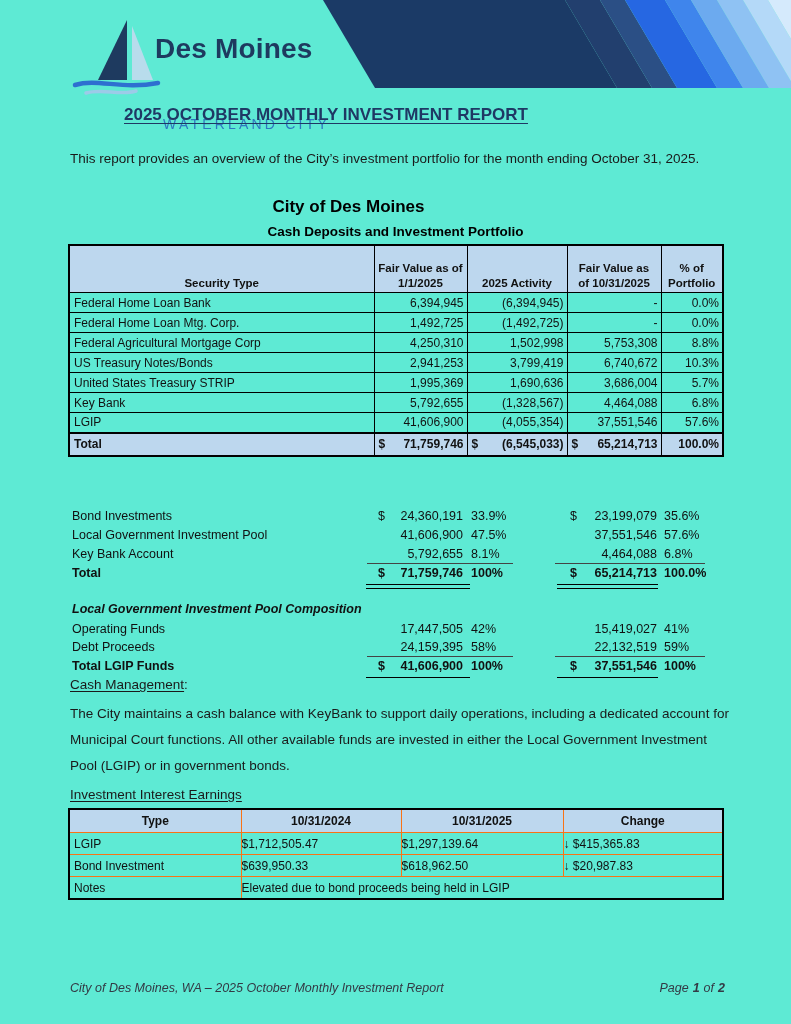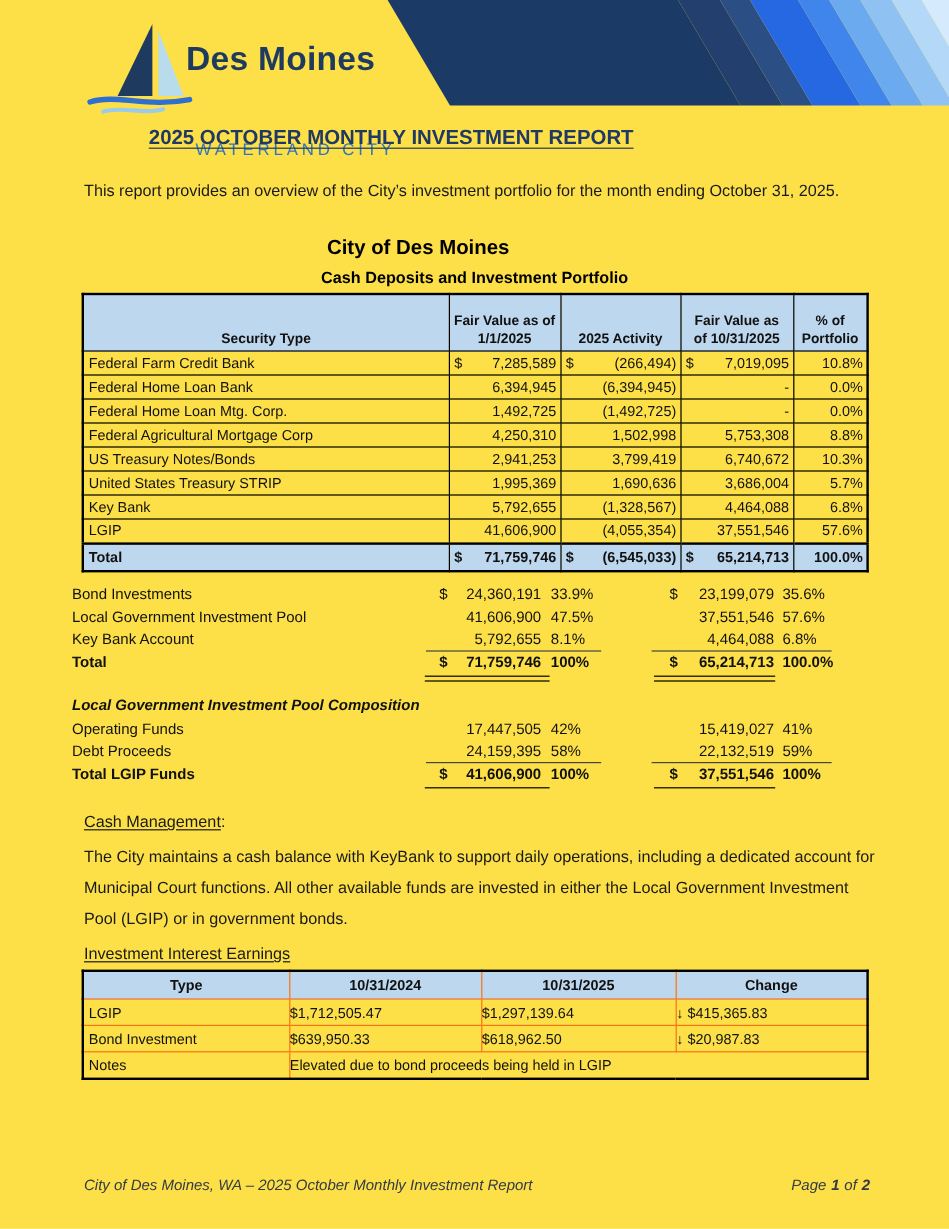--- a/index.html
+++ b/index.html
@@ -1,17 +1,17 @@
 <!DOCTYPE html>
 <html><head>
 <meta charset="utf-8">
 <style>
   html,body{margin:0;padding:0;background:#ffffff;}
   body{width:791px;height:1024px;overflow:hidden;font-family:"Liberation Sans",sans-serif;color:#111;}
-  .page{position:relative;width:791px;height:1024px;background:#fde047;}
+  .page{position:relative;width:791px;height:1024px;background:#5eead4;}
 
   
   .banner{position:absolute;left:0;top:0;width:791px;height:90px;display:block;}
   .boat{position:absolute;left:72px;top:10px;width:110px;height:88px;overflow:visible;}
   .logo-name{position:absolute;left:155px;top:33px;font-size:28px;font-weight:800;color:#1e3a5f;letter-spacing:.2px;}
   .logo-tag{position:absolute;left:163px;top:68px;font-size:14px;font-weight:normal;letter-spacing:3.2px;color:#2e78c0;margin-top:48px;}
 
   
   .title{position:absolute;left:0;top:105px;width:652px;text-align:center;font-size:17px;font-weight:bold;color:#1f3864;text-decoration:underline;text-underline-offset:3px;}
   .intro{position:absolute;left:70px;top:146px;width:640px;font-size:13.5px;line-height:26px;color:#1a1a1a;}
@@ -24,21 +24,21 @@
   .t1 th,.t1 td{border:1px solid #000;padding:0;}
   .t1{border:2px solid #000;}
   .t1 thead th{background:#BDD7EE;font-size:11.5px;font-weight:bold;vertical-align:bottom;text-align:center;white-space:pre-line;height:44px;padding-bottom:2px;line-height:1.25;}
   .t1 tbody tr{height:20px;}
   .t1 td.lab{text-align:left;padding-left:4px;}
   .t1 td .money{display:flex;justify-content:space-between;padding:0 3px 0 4px;}
   .t1 td.pct{text-align:right;padding-right:3px;}
   .t1 tr.total td{background:#BDD7EE;font-weight:bold;border-top:2px solid #000;height:21px;}
 
   
-  .alloc,.lgipblk{position:absolute;left:56px;width:654px;font-size:12.5px;color:#111;}
+  .alloc,.lgipblk{position:absolute;left:68px;width:654px;font-size:12.5px;color:#111;margin-top:21px;}
   .alloc{top:484px;height:100px;}
   .lgipblk{top:578px;height:90px;}
   .srow{position:absolute;left:0;width:654px;height:19px;}
   .srow span{position:absolute;white-space:nowrap;}
   .s-lab{left:4px;}
   .s-cur1{left:310px;}
   .s-val1{left:316px;width:79px;text-align:right;}
   .s-pct1{left:403px;}
   .s-cur2{left:502px;}
   .s-val2{left:508px;width:81px;text-align:right;}
@@ -124,42 +124,20 @@
 1/1/2025</th>
         <th>2025 Activity</th>
         <th>Fair Value as
 of 10/31/2025</th>
         <th>% of
 Portfolio</th>
       </tr>
     </thead>
     <tbody>
       <tr>
-        <td class="lab">Federal Farm Credit Bank</td>
-        <td>
-            <div class="money">
-              <span>$</span>
-              <span>7,285,589</span>
-            </div>
-          </td>
-        <td>
-            <div class="money">
-              <span>$</span>
-              <span>(266,494)</span>
-            </div>
-          </td>
-        <td>
-            <div class="money">
-              <span>$</span>
-              <span>7,019,095</span>
-            </div>
-          </td>
-        <td class="pct">10.8%</td>
-      </tr>
-      <tr>
         <td class="lab">Federal Home Loan Bank</td>
         <td>
             <div class="money">
               <span></span>
               <span>6,394,945</span>
             </div>
           </td>
         <td>
             <div class="money">
               <span></span>

